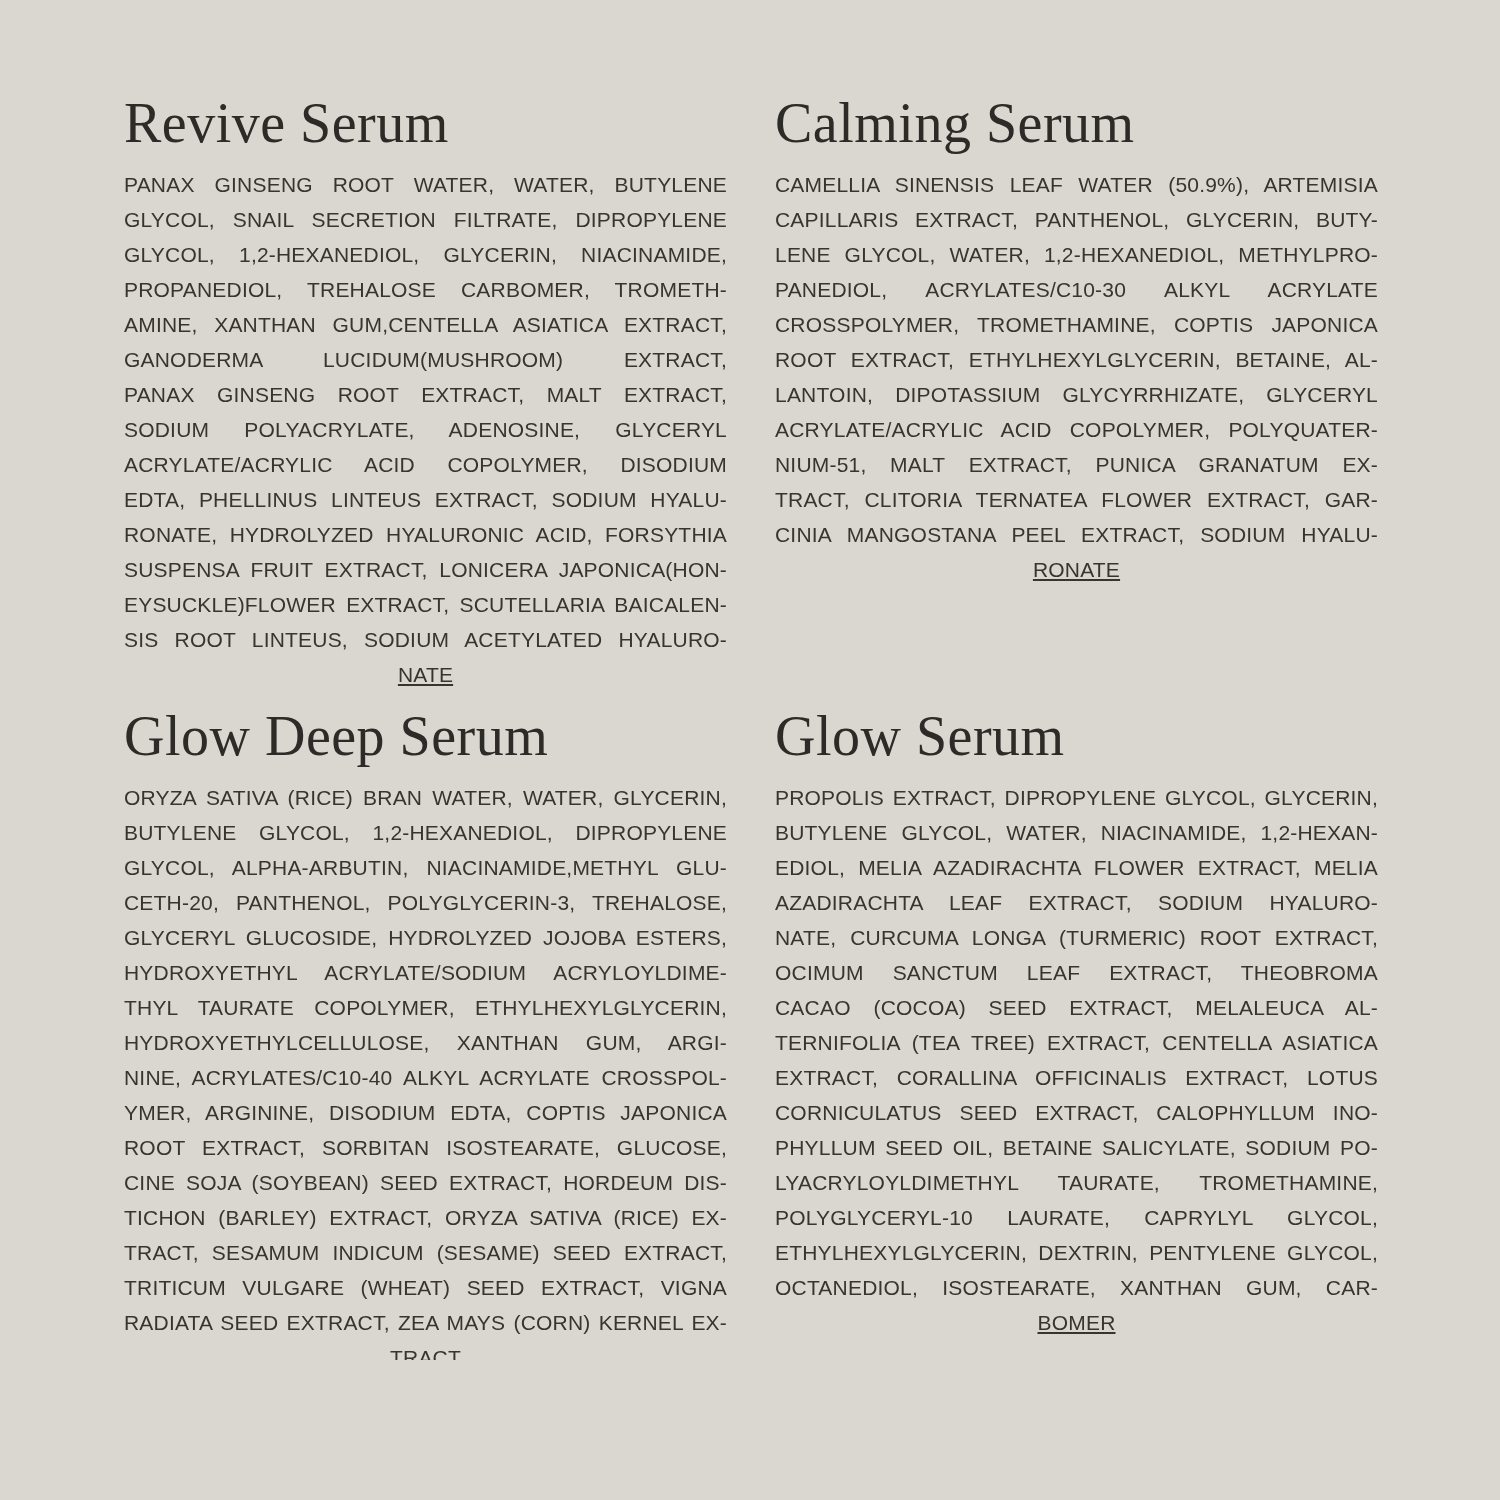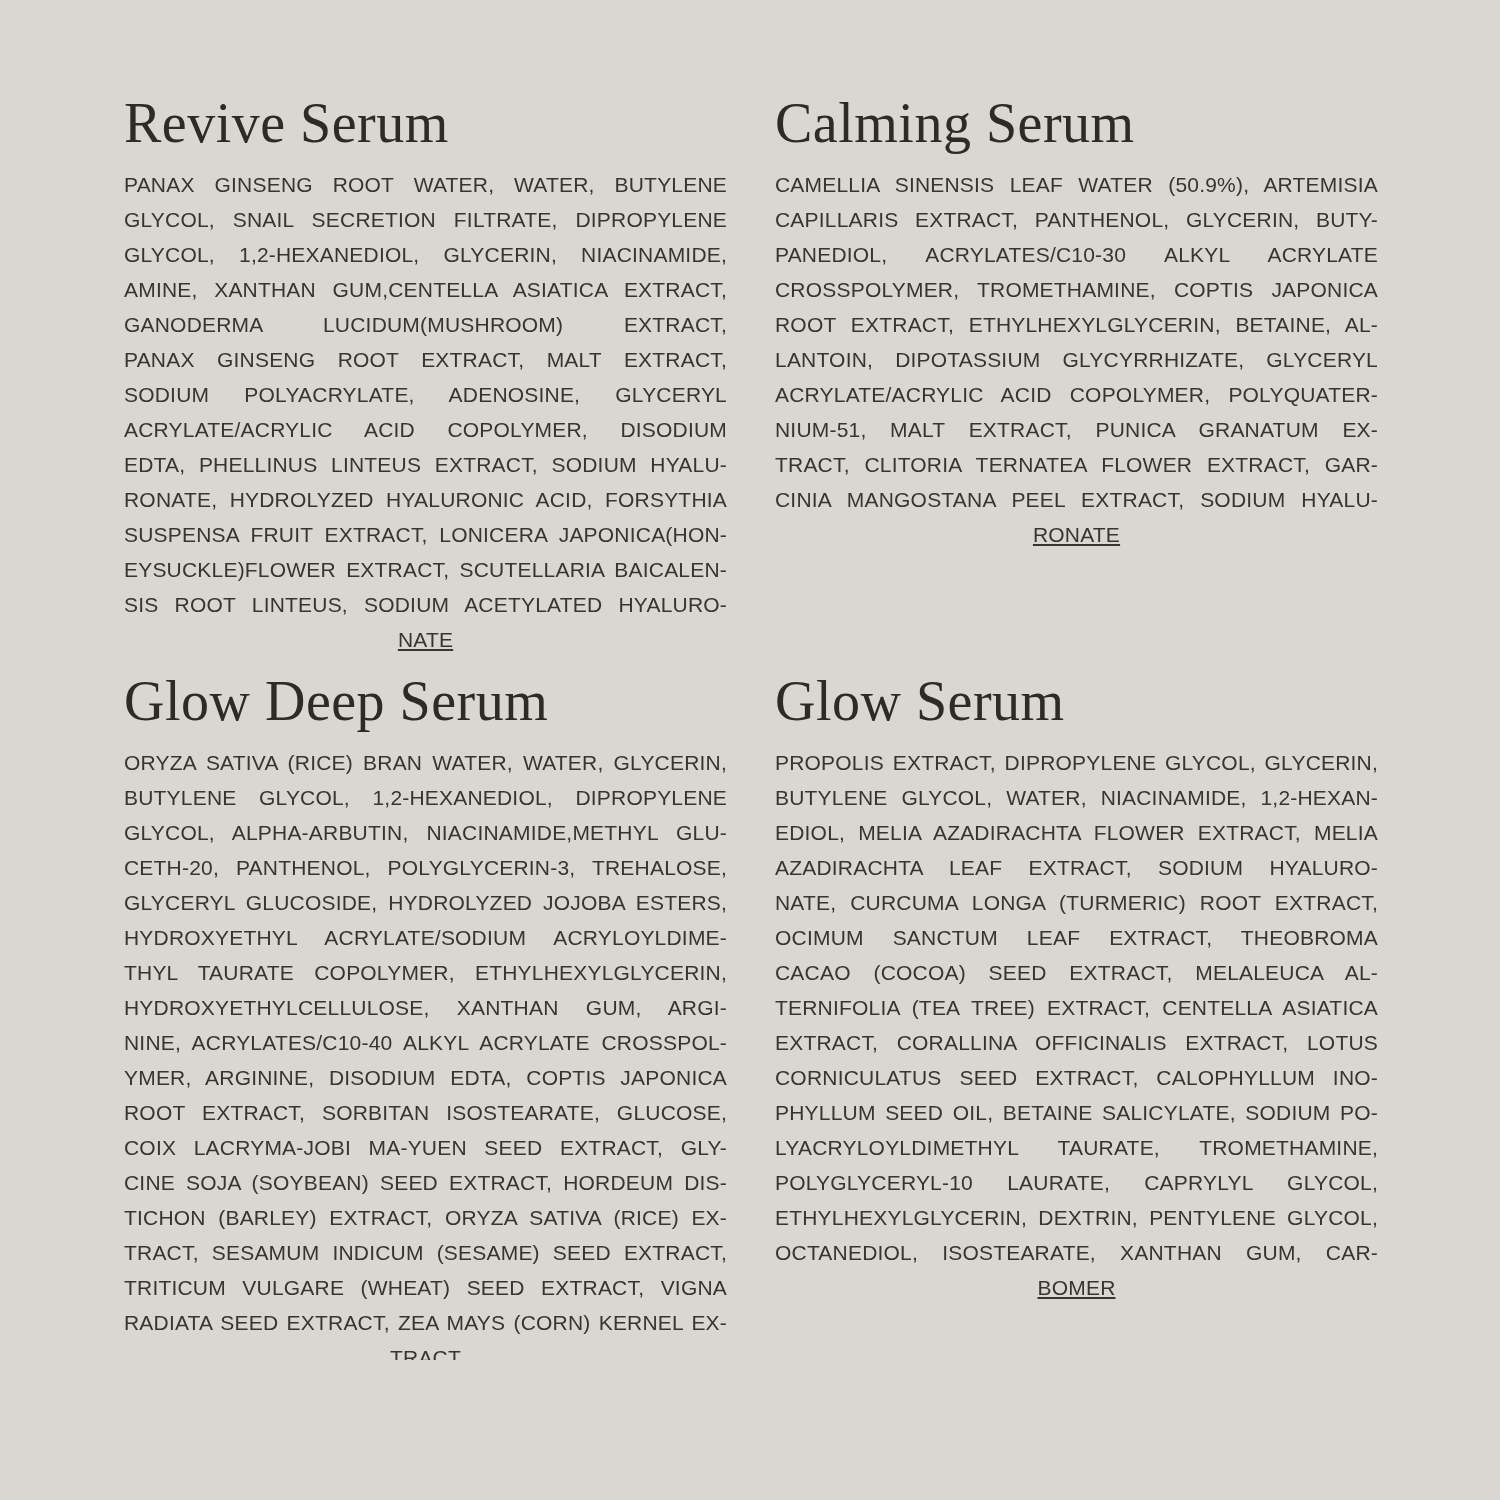--- a/index.html
+++ b/index.html
@@ -56,39 +56,41 @@
 <body>
 
 <div class="page">
 
   <section class="cell">
     <h2 class="section-title">Revive Serum</h2>
     <div class="ingredient-list">
         <div class="ing-line">PANAX GINSENG ROOT WATER, WATER, BUTYLENE</div>
         <div class="ing-line">GLYCOL, SNAIL SECRETION FILTRATE, DIPROPYLENE</div>
         <div class="ing-line">GLYCOL, 1,2-HEXANEDIOL, GLYCERIN, NIACINAMIDE,</div>
+        <div class="ing-line">PROPANEDIOL, TREHALOSE CARBOMER, TROMETH-</div>
         <div class="ing-line">AMINE, XANTHAN GUM,CENTELLA ASIATICA EXTRACT,</div>
         <div class="ing-line">GANODERMA LUCIDUM(MUSHROOM) EXTRACT,</div>
         <div class="ing-line">PANAX GINSENG ROOT EXTRACT, MALT EXTRACT,</div>
         <div class="ing-line">SODIUM POLYACRYLATE, ADENOSINE, GLYCERYL</div>
         <div class="ing-line">ACRYLATE/ACRYLIC ACID COPOLYMER, DISODIUM</div>
         <div class="ing-line">EDTA, PHELLINUS LINTEUS EXTRACT, SODIUM HYALU-</div>
         <div class="ing-line">RONATE, HYDROLYZED HYALURONIC ACID, FORSYTHIA</div>
         <div class="ing-line">SUSPENSA FRUIT EXTRACT, LONICERA JAPONICA(HON-</div>
         <div class="ing-line">EYSUCKLE)FLOWER EXTRACT, SCUTELLARIA BAICALEN-</div>
         <div class="ing-line">SIS ROOT LINTEUS, SODIUM ACETYLATED HYALURO-</div>
         <div class="ing-line">NATE</div>
       </div>
   </section>
 
   <section class="cell">
     <h2 class="section-title">Calming Serum</h2>
     <div class="ingredient-list">
         <div class="ing-line">CAMELLIA SINENSIS LEAF WATER (50.9%), ARTEMISIA</div>
         <div class="ing-line">CAPILLARIS EXTRACT, PANTHENOL, GLYCERIN, BUTY-</div>
+        <div class="ing-line">LENE GLYCOL, WATER, 1,2-HEXANEDIOL, METHYLPRO-</div>
         <div class="ing-line">PANEDIOL, ACRYLATES/C10-30 ALKYL ACRYLATE</div>
         <div class="ing-line">CROSSPOLYMER, TROMETHAMINE, COPTIS JAPONICA</div>
         <div class="ing-line">ROOT EXTRACT, ETHYLHEXYLGLYCERIN, BETAINE, AL-</div>
         <div class="ing-line">LANTOIN, DIPOTASSIUM GLYCYRRHIZATE, GLYCERYL</div>
         <div class="ing-line">ACRYLATE/ACRYLIC ACID COPOLYMER, POLYQUATER-</div>
         <div class="ing-line">NIUM-51, MALT EXTRACT, PUNICA GRANATUM EX-</div>
         <div class="ing-line">TRACT, CLITORIA TERNATEA FLOWER EXTRACT, GAR-</div>
         <div class="ing-line">CINIA MANGOSTANA PEEL EXTRACT, SODIUM HYALU-</div>
         <div class="ing-line">RONATE</div>
       </div>
@@ -101,21 +103,20 @@
         <div class="ing-line">BUTYLENE GLYCOL, 1,2-HEXANEDIOL, DIPROPYLENE</div>
         <div class="ing-line">GLYCOL, ALPHA-ARBUTIN, NIACINAMIDE,METHYL GLU-</div>
         <div class="ing-line">CETH-20, PANTHENOL, POLYGLYCERIN-3, TREHALOSE,</div>
         <div class="ing-line">GLYCERYL GLUCOSIDE, HYDROLYZED JOJOBA ESTERS,</div>
         <div class="ing-line">HYDROXYETHYL ACRYLATE/SODIUM ACRYLOYLDIME-</div>
         <div class="ing-line">THYL TAURATE COPOLYMER, ETHYLHEXYLGLYCERIN,</div>
         <div class="ing-line">HYDROXYETHYLCELLULOSE, XANTHAN GUM, ARGI-</div>
         <div class="ing-line">NINE, ACRYLATES/C10-40 ALKYL ACRYLATE CROSSPOL-</div>
         <div class="ing-line">YMER, ARGININE, DISODIUM EDTA, COPTIS JAPONICA</div>
         <div class="ing-line">ROOT EXTRACT, SORBITAN ISOSTEARATE, GLUCOSE,</div>
-        <div class="ing-line">COIX LACRYMA-JOBI MA-YUEN SEED EXTRACT, GLY-</div>
         <div class="ing-line">CINE SOJA (SOYBEAN) SEED EXTRACT, HORDEUM DIS-</div>
         <div class="ing-line">TICHON (BARLEY) EXTRACT, ORYZA SATIVA (RICE) EX-</div>
         <div class="ing-line">TRACT, SESAMUM INDICUM (SESAME) SEED EXTRACT,</div>
         <div class="ing-line">TRITICUM VULGARE (WHEAT) SEED EXTRACT, VIGNA</div>
         <div class="ing-line">RADIATA SEED EXTRACT, ZEA MAYS (CORN) KERNEL EX-</div>
         <div class="ing-line">TRACT</div>
       </div>
   </section>
 
   <section class="cell">

